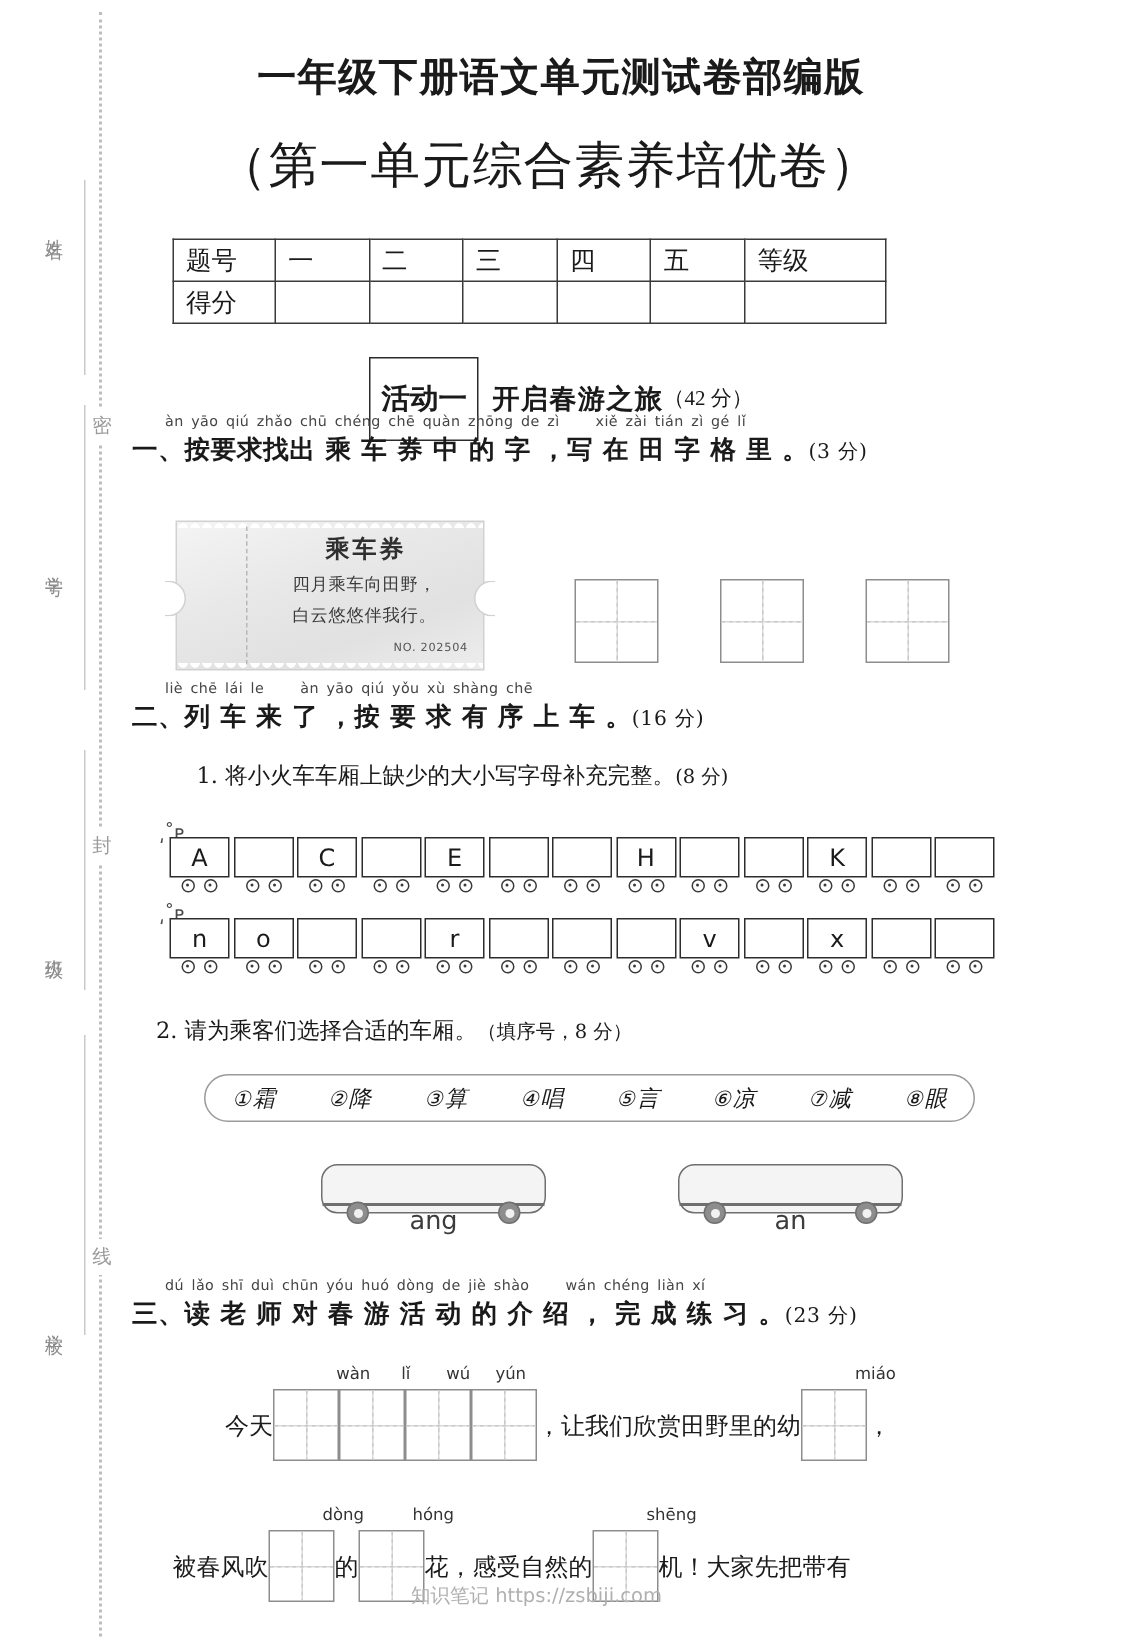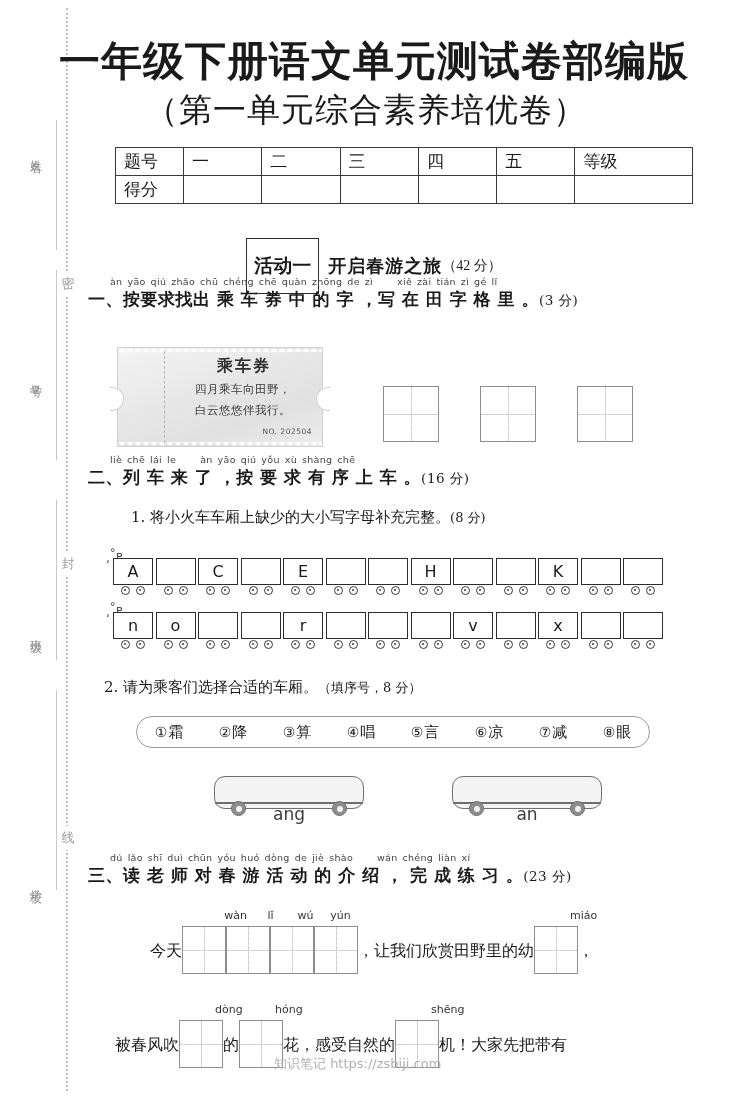--- a/index.html
+++ b/index.html
@@ -41,34 +41,34 @@
   }
   .mf1 { top: 150px; }   .mr1 { top: 120px; height: 130px; }
   .mf2 { top: 375px; }   .mr2 { top: 270px; height: 190px; }
   .mf3 { top: 630px; }   .mr3 { top: 500px; height: 160px; }
   .mf4 { top: 880px; }   .mr4 { top: 690px; height: 200px; }
 
   
   .title-main {
     position: absolute; left: 0; right: 0; top: 34px;
     text-align: center;
-    font-size: 41px; font-weight: bold; letter-spacing: 1px;
+    font-size: 26px; font-weight: bold; letter-spacing: 1px;
     font-family: "DejaVu Serif", serif;
   }
   .title-sub {
     position: absolute; left: 0; right: 16px; top: 88px;
     text-align: center;
     font-size: 33px; letter-spacing: 1px;
     font-family: "DejaVu Serif", serif;
   }
 
   
   .score-table {
-    position: absolute; left: 115px; top: 147px;
-    width: 578px; border-collapse: collapse;
+    position: absolute; left: 115px; top: 159px;
+    width: 476px; border-collapse: collapse;
     font-family: "DejaVu Serif", serif;
     border-radius: 11px;
   }
   .score-table td {
     border: 1px solid #3a3a3a;
     height: 28px; font-size: 17px; padding: 1px 8px;
     text-align: left; vertical-align: middle;
   }
   .score-table td.head-cell { width: 68px; }
 
@@ -208,21 +208,21 @@
   }
 
   
   .options {
     position: absolute; left: 136px; top: 716px;
     width: 514px; height: 32px;
     border: 1px solid #9a9a9a; border-radius: 16px;
     display: flex; align-items: center; justify-content: space-around;
     font-size: 15px; font-family: "DejaVu Serif", serif;
   }
-  .option { white-space: nowrap; }
+  .option { white-space: nowrap; font-style: italic; }
   .option .num { font-size: 14px; margin-right: 1px; }
 
   
   .bus {
     position: absolute; width: 150px; height: 33px;
     border: 1.6px solid #6f6f6f; border-radius: 11px;
     background: #f4f4f4;
   }
   .bus .belt {
     position: absolute; left: 0; right: 0; top: 25px; height: 1.6px; background: #6f6f6f;

